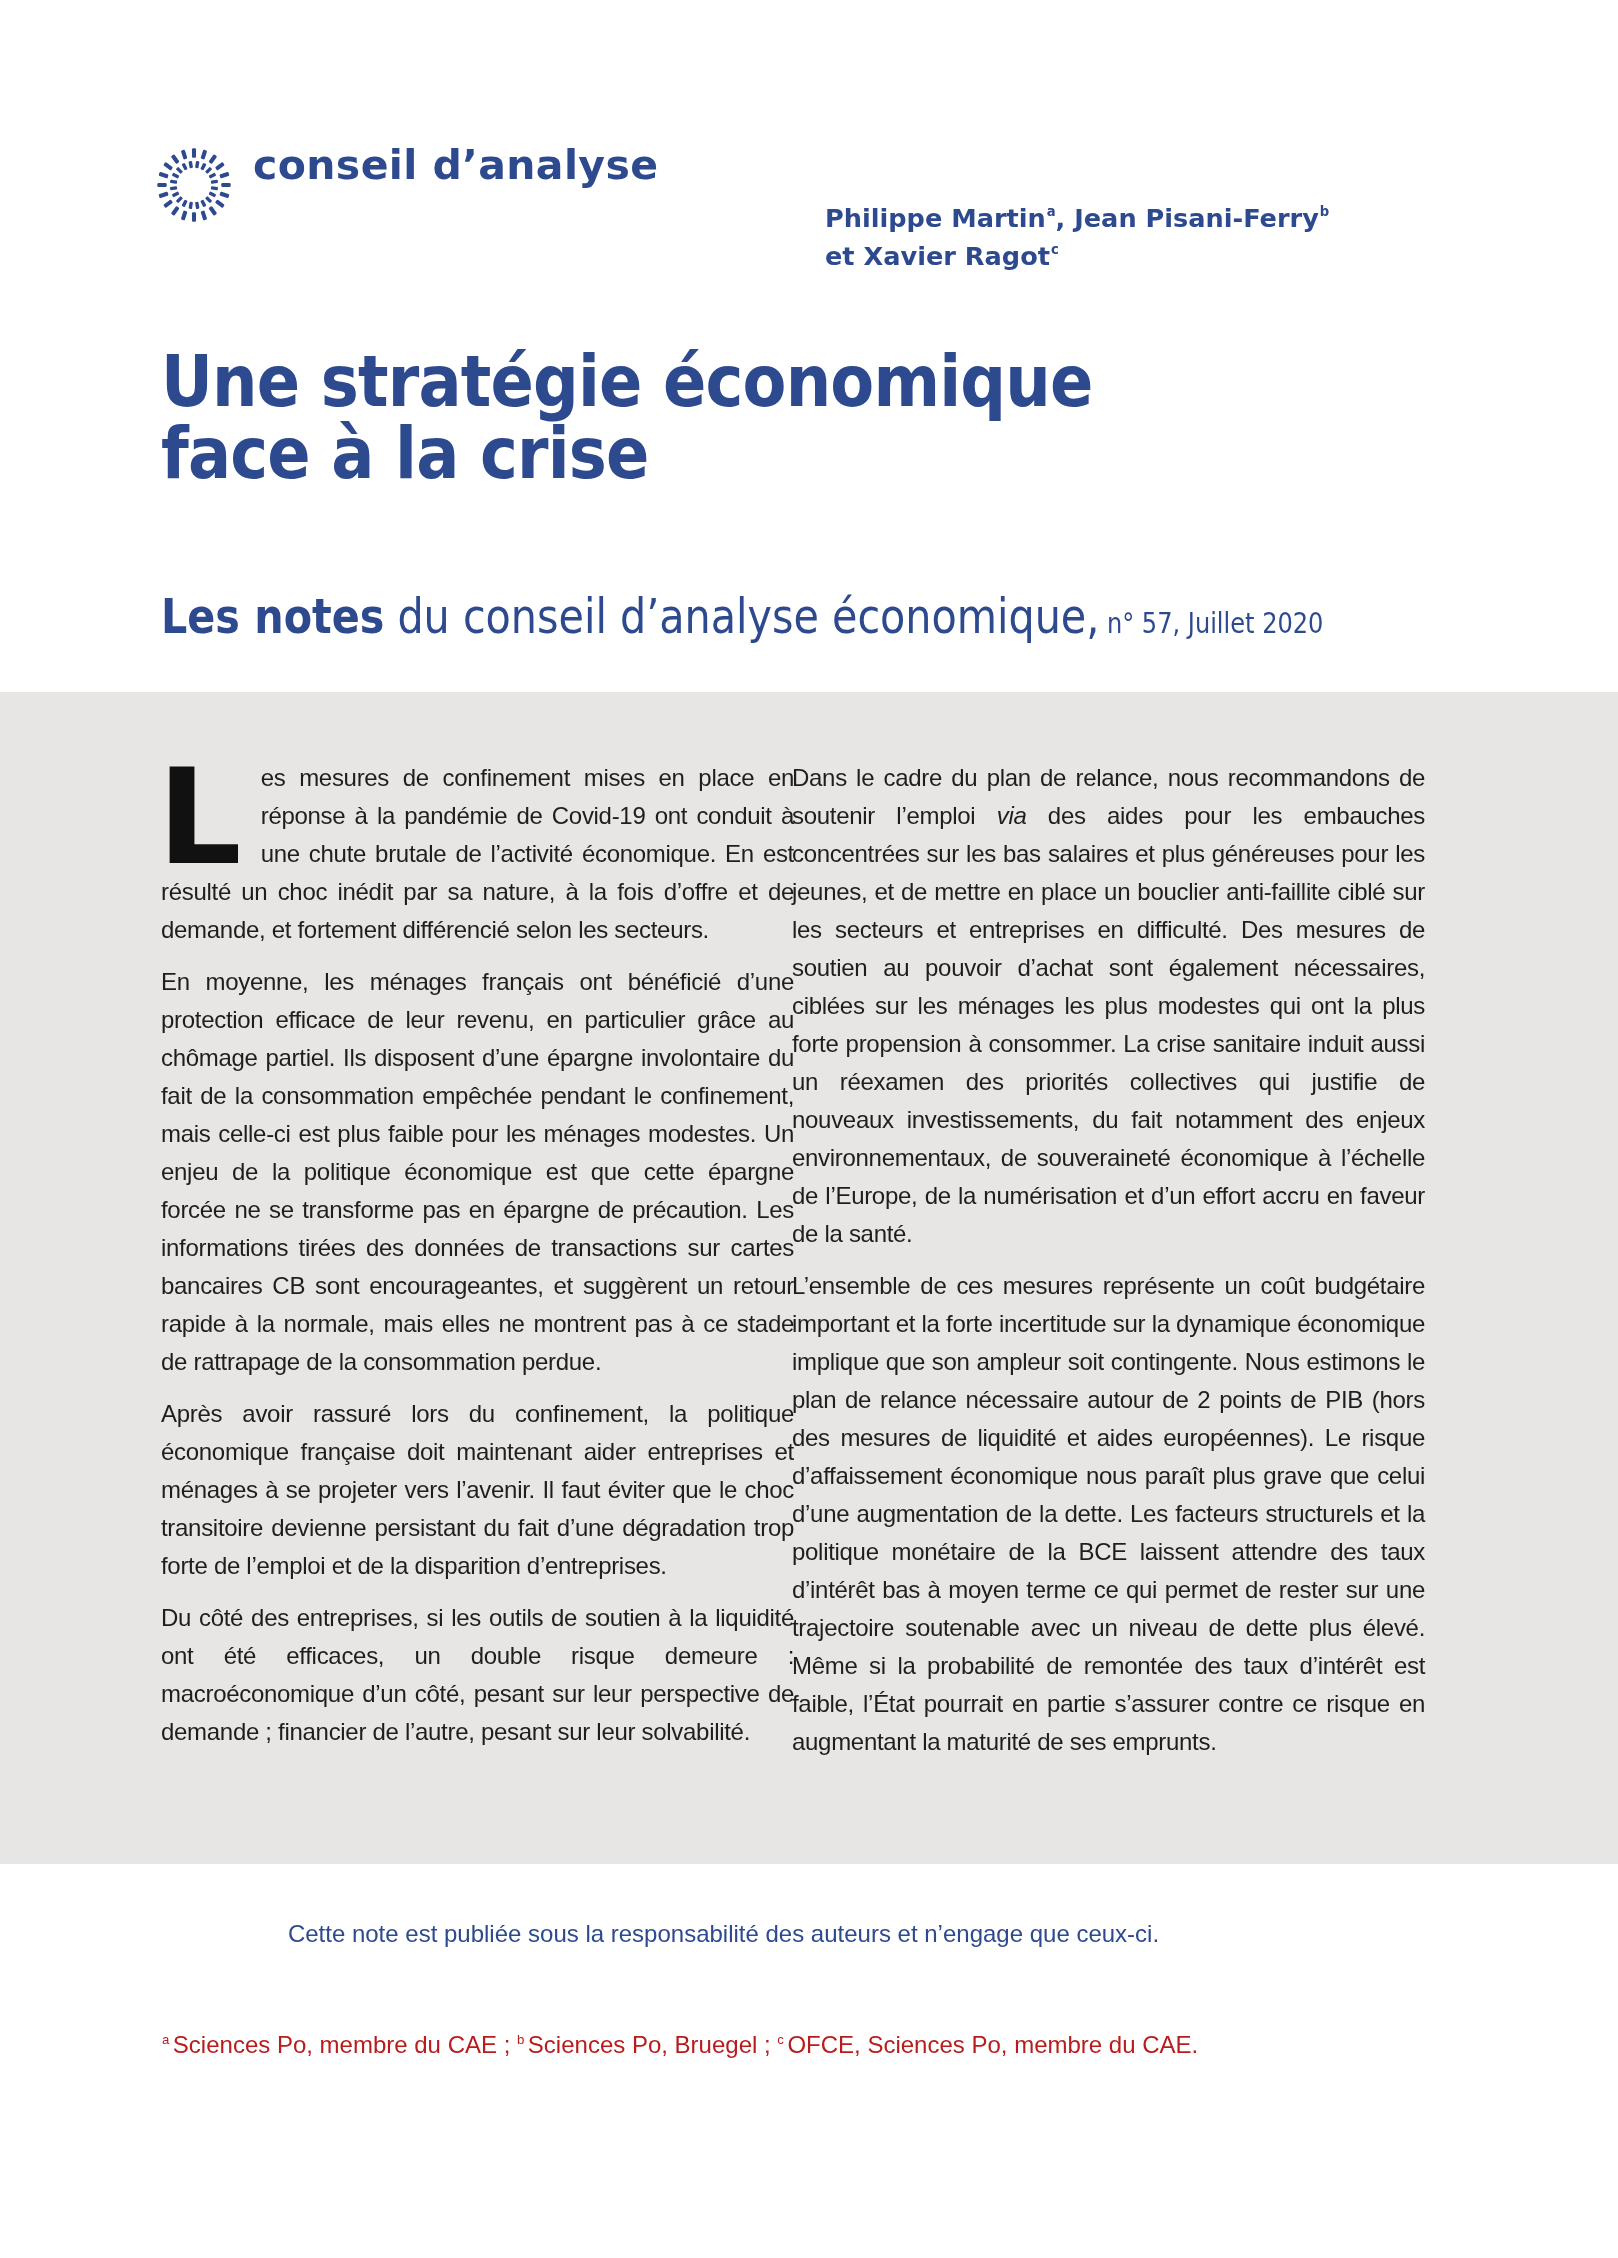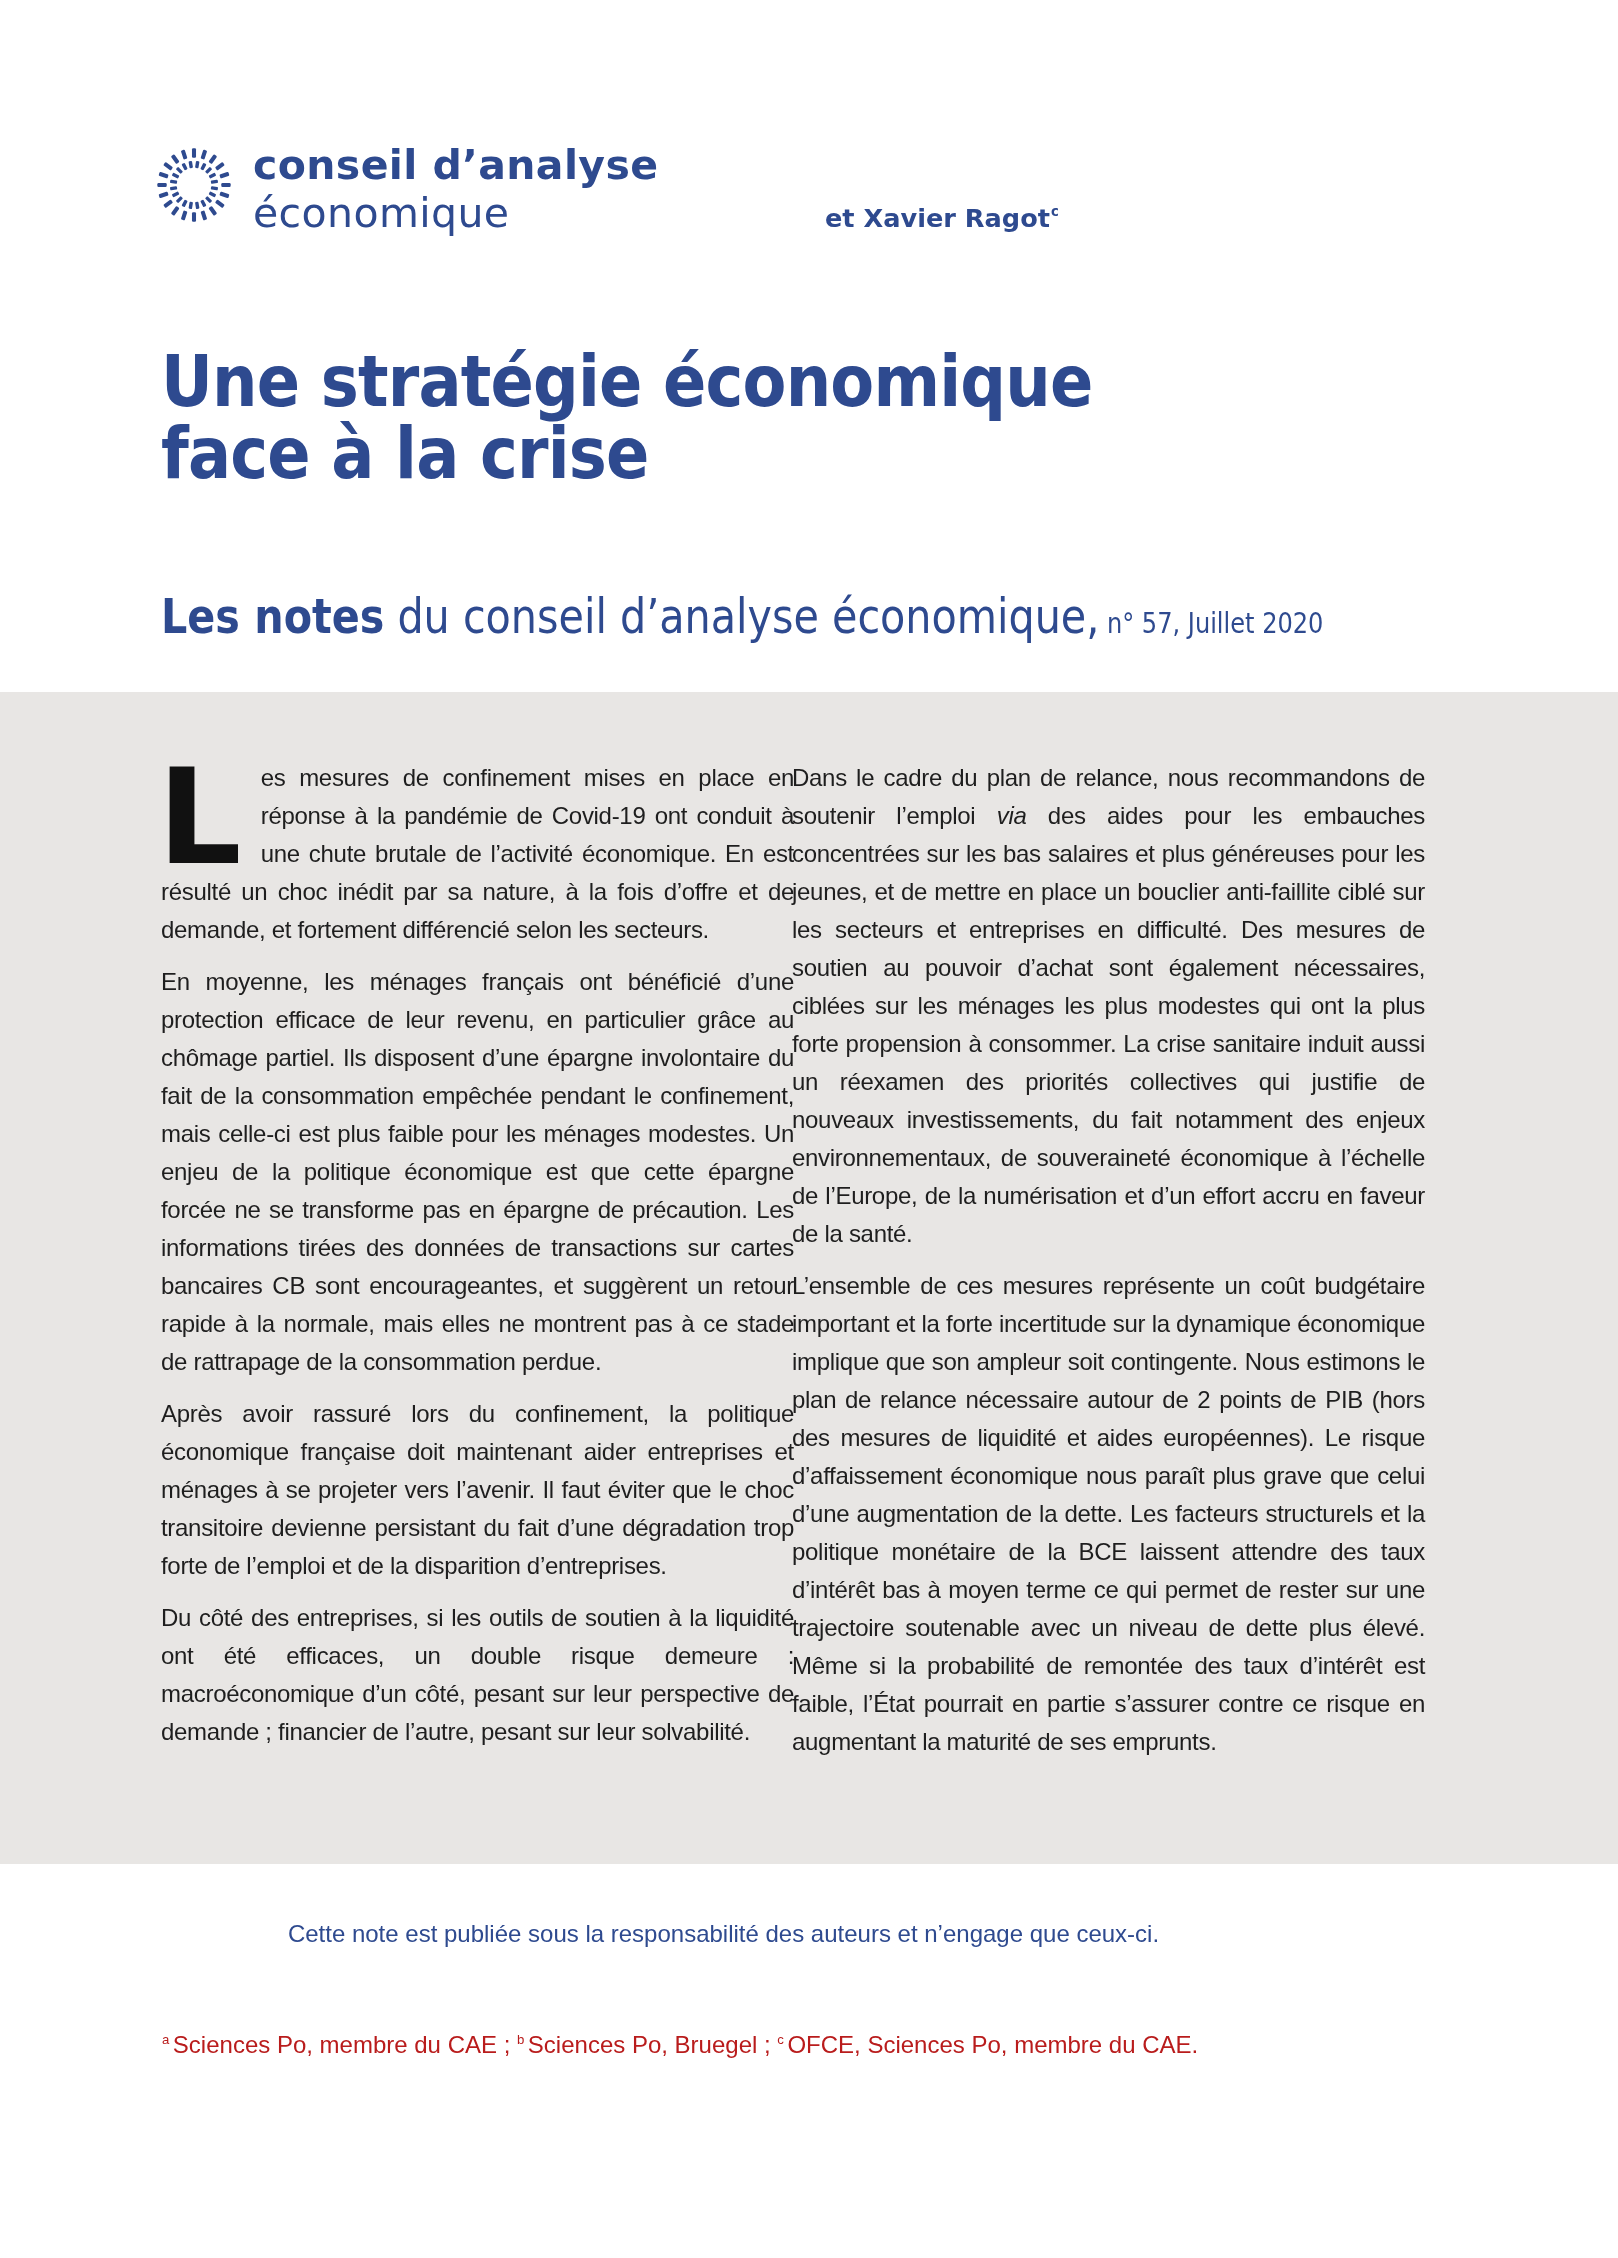--- a/index.html
+++ b/index.html
@@ -138,25 +138,27 @@
         <rect x="-2.2" y="-31" width="4.4" height="9" rx="1.3" transform="rotate(279)"></rect>
         <rect x="-2.2" y="-31" width="4.4" height="9" rx="1.3" transform="rotate(297)"></rect>
         <rect x="-2.2" y="-31" width="4.4" height="9" rx="1.3" transform="rotate(315)"></rect>
         <rect x="-2.2" y="-31" width="4.4" height="9" rx="1.3" transform="rotate(333)"></rect>
         <rect x="-2.2" y="-31" width="4.4" height="9" rx="1.3" transform="rotate(351)"></rect>
       </g>
     </g>
   </svg>
   <div class="logo-text">
     <div class="logo-line1">conseil d’analyse</div>
-    <div class="logo-line2">économique</div>
   </div>
 </div>
 
 <div class="authors">
+  <div>
+    <span>Philippe Martin</span><sup>a</sup><span>, </span><span>Jean Pisani-Ferry</span><sup>b</sup>
+  </div>
   <div>
     <span>et Xavier Ragot</span><sup>c</sup>
   </div>
 </div>
 
 <h1 class="title">
   <div>Une stratégie économique</div>
   <div>face à la crise</div>
 </h1>
 

